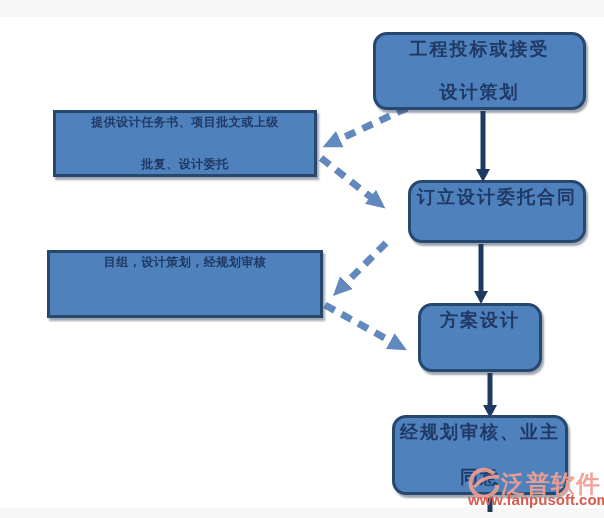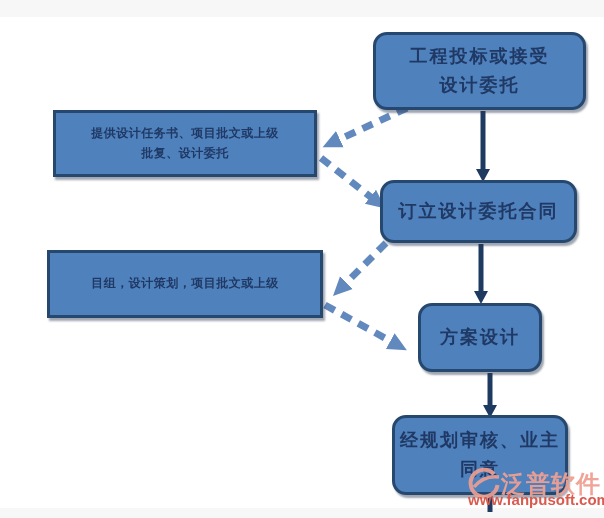--- a/index.html
+++ b/index.html
@@ -17,29 +17,29 @@
   .solid-head{fill:var(--solid-arrow,#1f3a60);}
   .dashed-head{fill:var(--dashed-arrow,#6289be);}
 
   .node{
     position:absolute;z-index:2;box-sizing:border-box;
     background:var(--node-fill,#4f81bd);
     border:3px solid var(--node-border,#26486f);
     box-shadow:2px 3px 2px rgba(45,58,82,.45);
     color:var(--node-text,#1f3864);
     font-weight:bold;text-align:center;
-    display:flex;flex-direction:column;justify-content:center;align-items:center;
+    display:flex;flex-direction:column;justify-content:space-between;align-items:center;
   }
   .node .line{white-space:nowrap;}
   .rounded{border-radius:14px;font-size:18px;letter-spacing:2px;line-height:1.62;}
   .rect{border-radius:0;font-size:12px;letter-spacing:.5px;line-height:1.6;}
 
   #node-tender      {left:373px;top:32px; width:213px;height:78px;}
   #note-provide-docs{left:53px; top:110px;width:264px;height:67px;}
-  #node-contract    {left:380px;top:180px;width:197px;height:63px;}
+  #node-contract    {left:408px;top:180px;width:178px;height:63px;}
   #note-requirements{left:47px; top:250px;width:276px;height:68px;}
   #node-scheme      {left:418px;top:303px;width:124px;height:69px;}
   #node-approval    {left:392px;top:415px;width:176px;height:80px;}
 
   .watermark{position:absolute;z-index:3;left:0;top:0;width:504px;height:518px;pointer-events:none;}
   .wm-logo{position:absolute;left:466px;top:467px;opacity:.9;}
   .wm-logo path,.wm-logo circle{stroke:var(--watermark-brand,#efa092);fill:none;}
   .wm-brand{
     position:absolute;left:501px;top:468px;width:103px;
     font-size:24px;font-weight:bold;letter-spacing:1px;white-space:nowrap;
@@ -75,34 +75,34 @@
     <line class="solid-line" x1="490" y1="494" x2="490" y2="512"></line>
 
     <line class="dashed-line" x1="407" y1="108" x2="338" y2="140" marker-end="url(#headDash)"></line>
     <line class="dashed-line" x1="321" y1="158" x2="372" y2="198" marker-end="url(#headDash)"></line>
     <line class="dashed-line" x1="386" y1="243" x2="345" y2="284" marker-end="url(#headDash)"></line>
     <line class="dashed-line" x1="325" y1="305" x2="392" y2="342" marker-end="url(#headDash)"></line>
   </svg>
 
   <div class="node rounded" id="node-tender">
     <div class="line">工程投标或接受</div>
-    <div class="line">设计委托</div>
+    <div class="line">设计策划</div>
   </div>
 
   <div class="node rect" id="note-provide-docs">
     <div class="line">提供设计任务书、项目批文或上级</div>
     <div class="line">批复、设计委托</div>
   </div>
 
   <div class="node rounded" id="node-contract">
     <div class="line">订立设计委托合同</div>
   </div>
 
   <div class="node rect" id="note-requirements">
-    <div class="line">目组，设计策划，项目批文或上级</div>
+    <div class="line">目组，设计策划，经规划审核</div>
   </div>
 
   <div class="node rounded" id="node-scheme">
     <div class="line">方案设计</div>
   </div>
 
   <div class="node rounded" id="node-approval">
     <div class="line">经规划审核、业主</div>
     <div class="line">同意</div>
   </div>

